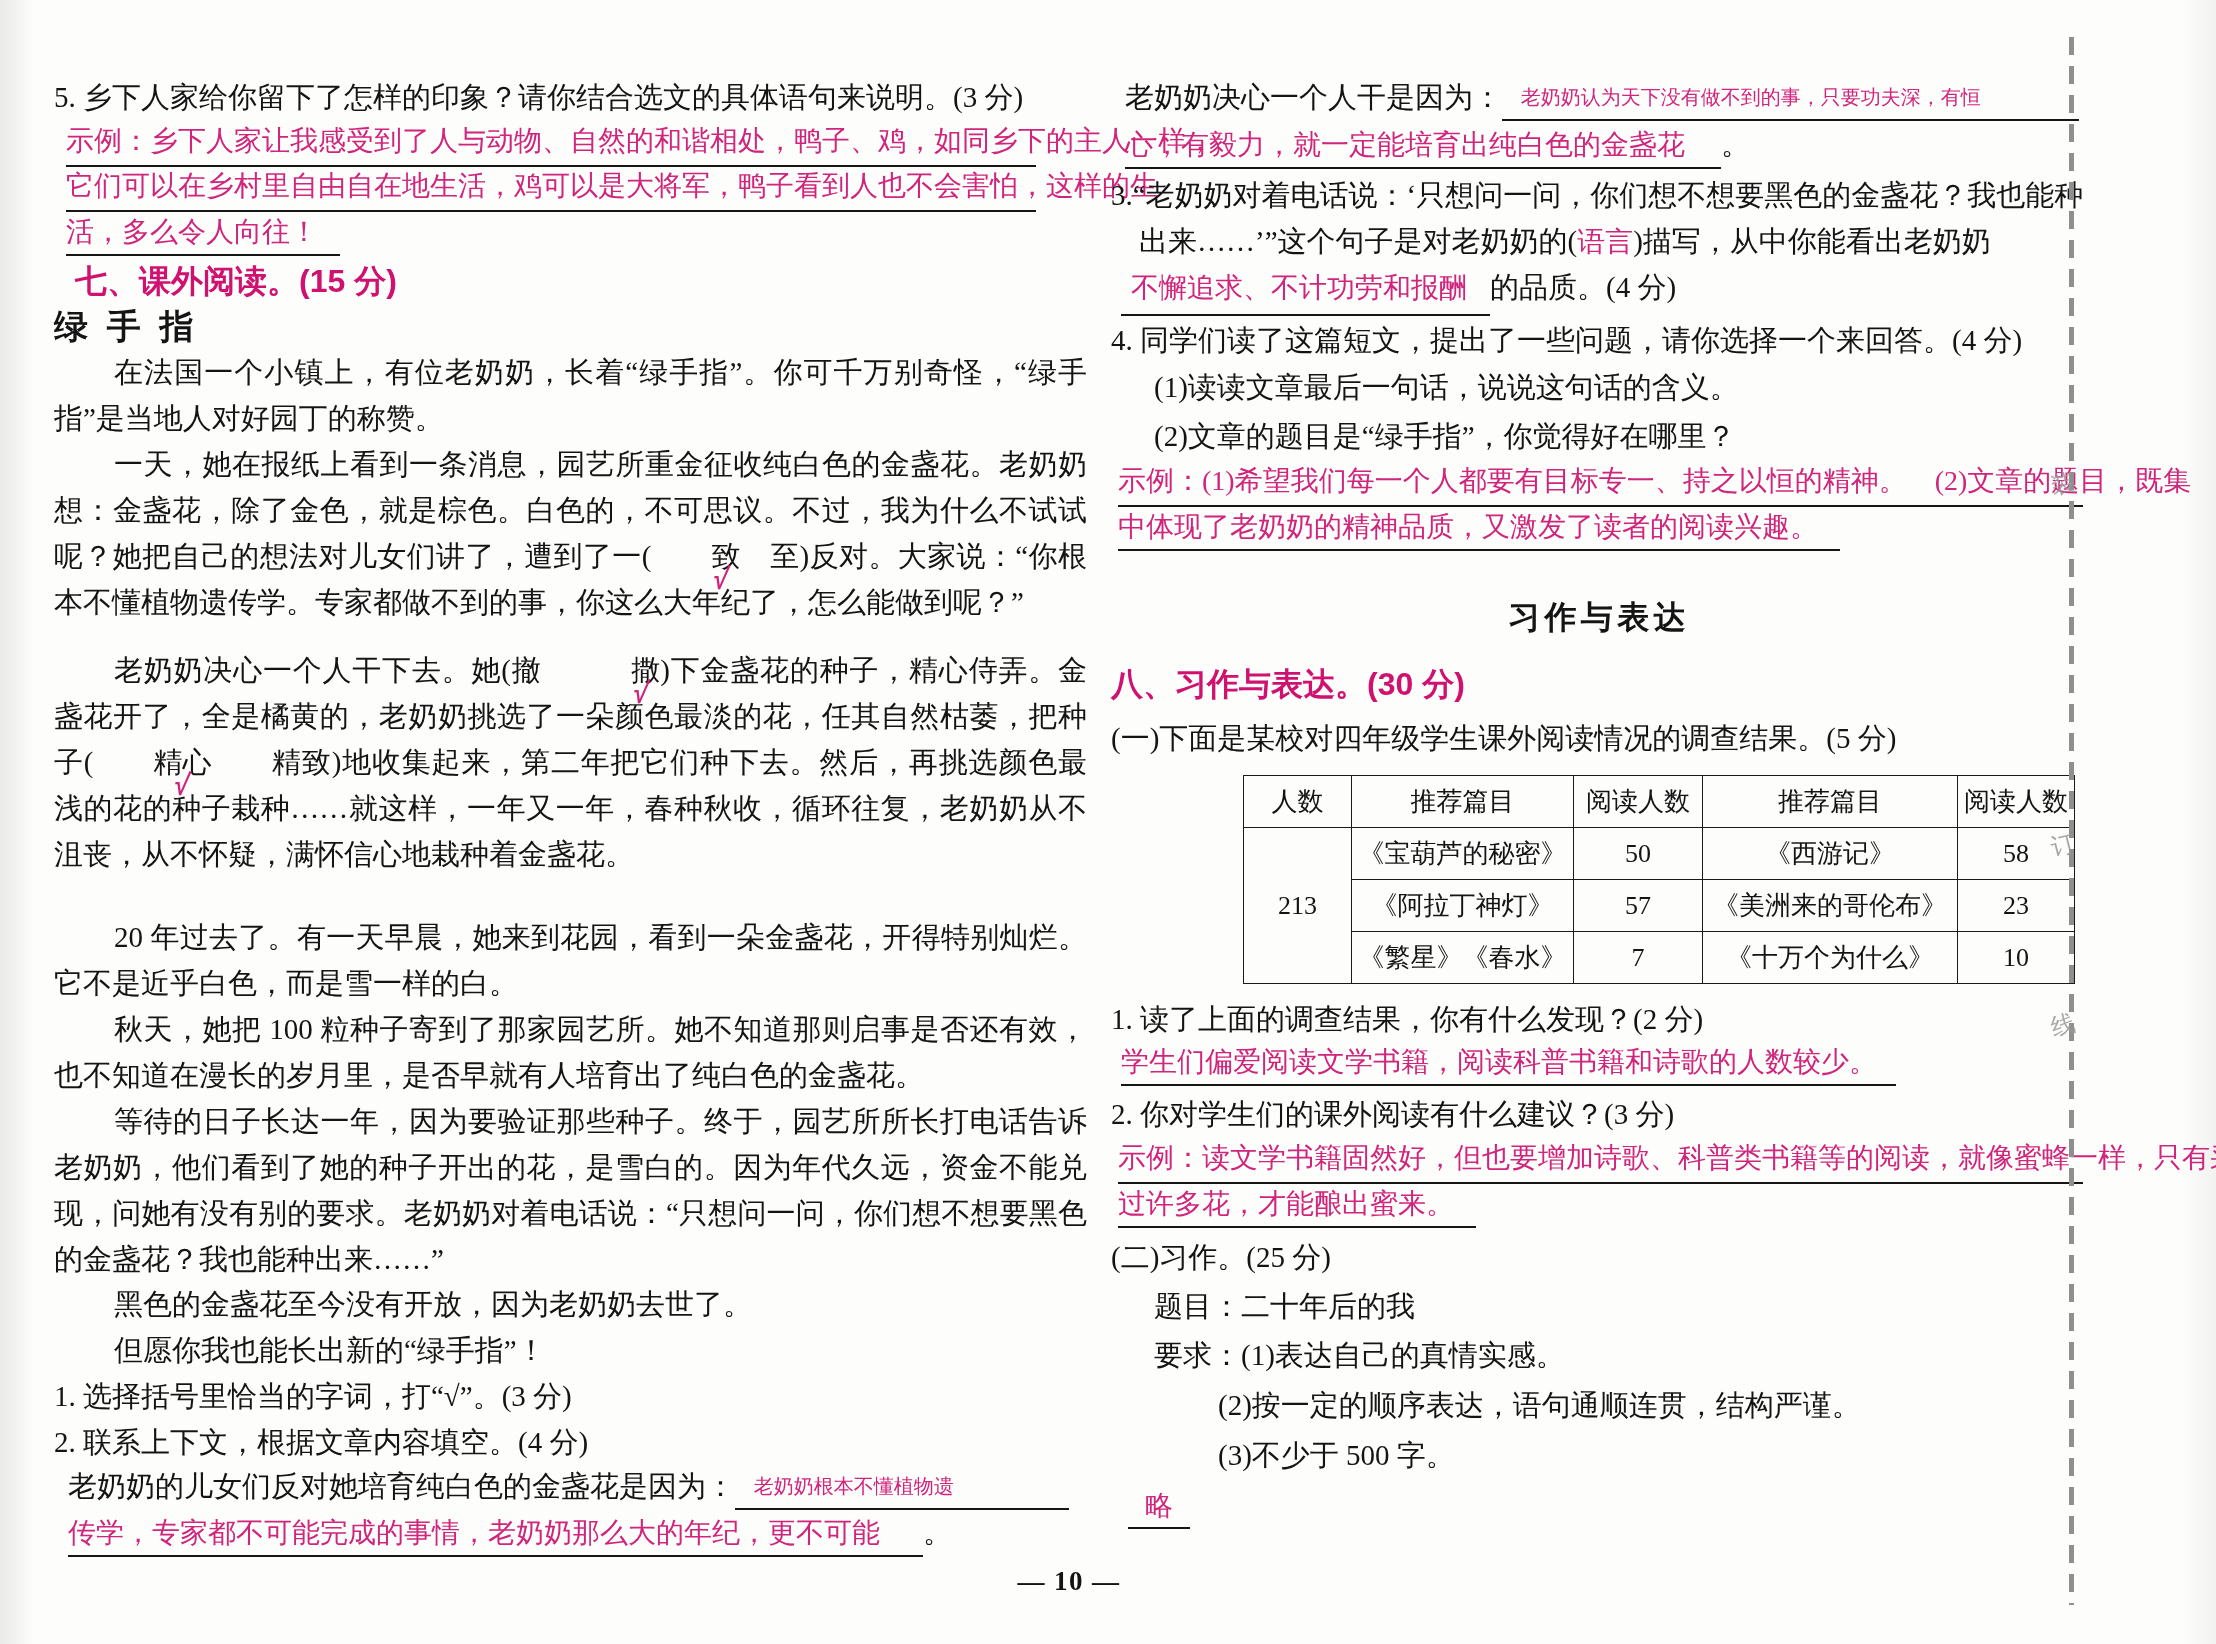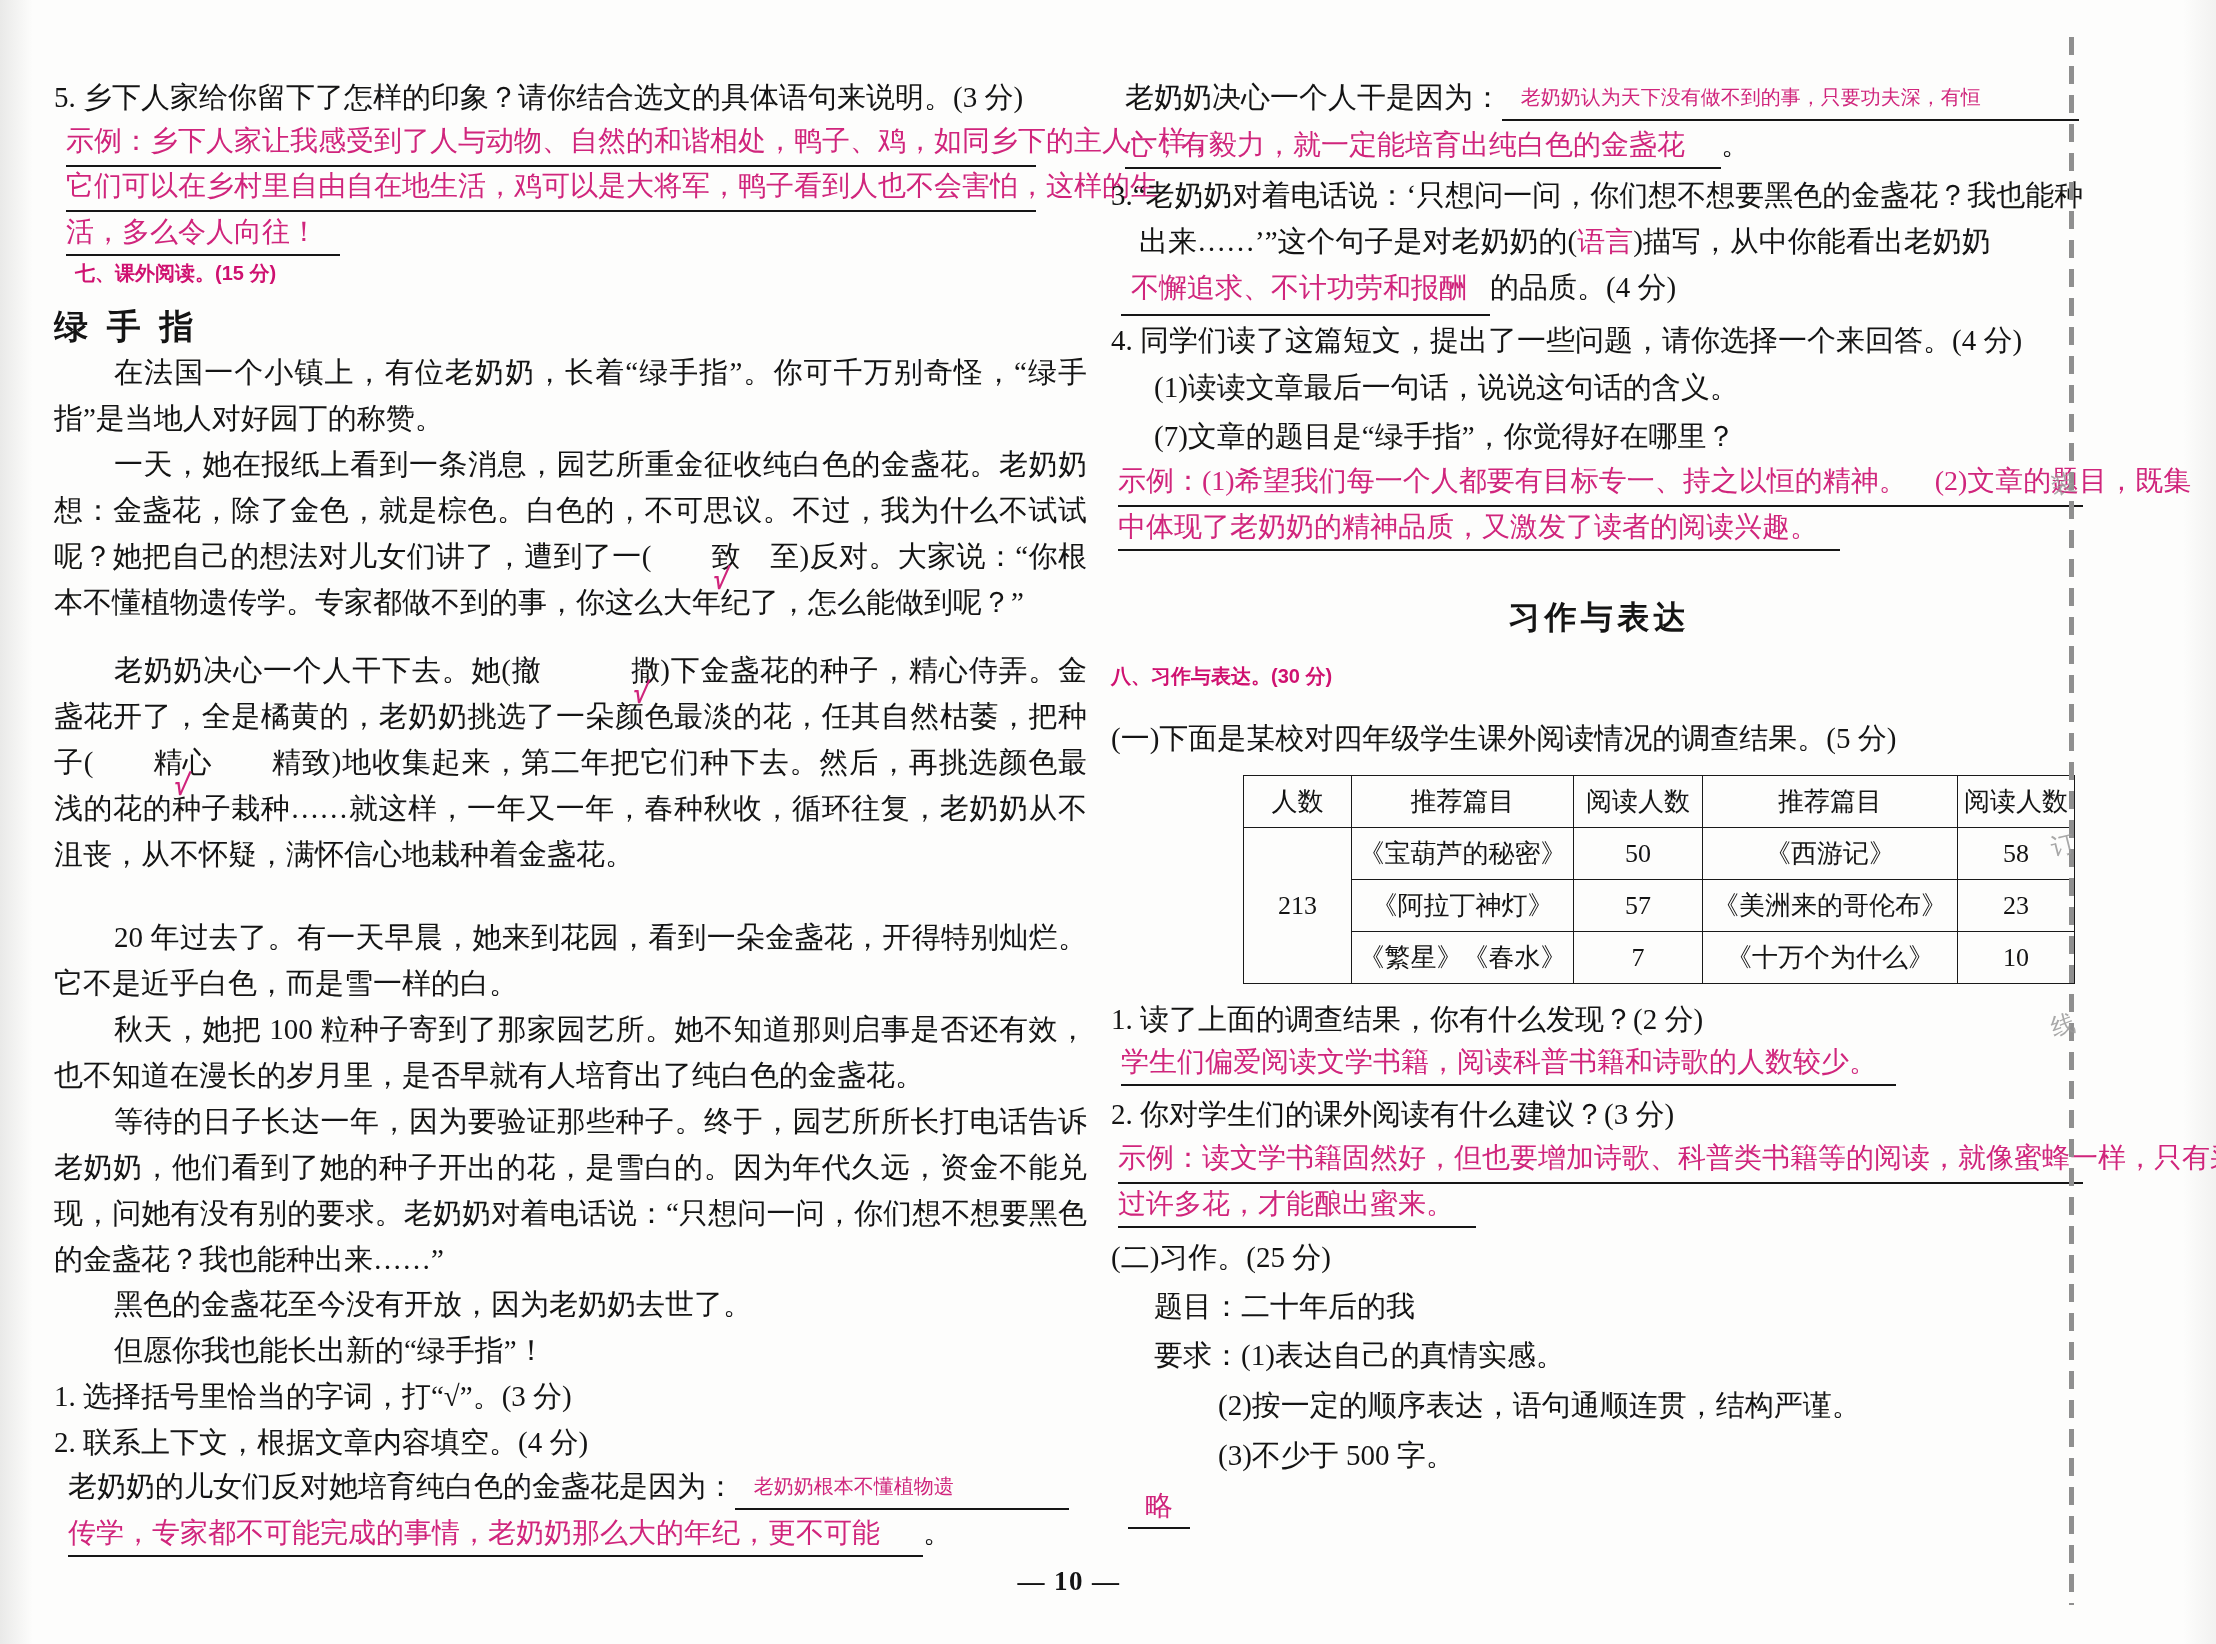--- a/index.html
+++ b/index.html
@@ -17,21 +17,21 @@
 
   .abs{position:absolute;}
   .qline{font-size:29px;line-height:46px;white-space:nowrap;}
   .para{font-size:29px;line-height:46px;text-align:justify;text-indent:60px;margin:0;}
   .pinktext{color:#d0257c;font-size:28px;}
   .uline{border-bottom:2.2px solid #161616;}
   .ansline{height:44px;line-height:40px;font-size:28px;color:#d0257c;border-bottom:2.2px solid #161616;white-space:nowrap;overflow:visible;}
   .ansline.short{display:inline-block;border-bottom:2.2px solid #161616;padding-right:21.5px;}
   .fillflex{display:flex;align-items:flex-start;height:46px;line-height:43px;font-size:29px;white-space:nowrap;}
   .fillflex .blank{flex:1;border-bottom:2.2px solid #161616;color:#d0257c;font-size:20px;padding-left:18.7px;}
-  .sechead{font-family:"Liberation Sans","DejaVu Sans",sans-serif;font-weight:bold;font-size:20px;color:#cf1170;white-space:nowrap;}
+  .sechead{font-family:"Liberation Sans","DejaVu Sans",sans-serif;font-weight:bold;font-size:32px;color:#cf1170;white-space:nowrap;}
   .essaytitle{font-family:"Liberation Sans","DejaVu Sans",sans-serif;font-weight:bold;font-size:34px;letter-spacing:18.7px;}
   .sectitle{font-family:"Liberation Sans","DejaVu Sans",sans-serif;font-weight:bold;font-size:32px;text-align:center;letter-spacing:4.3px;}
   .choice{position:relative;display:inline-block;}
   .vmark{
     position:absolute;left:2.9px;top:33px;
     font-family:"Liberation Sans","DejaVu Sans",sans-serif;
     font-weight:bold;font-size:26px;color:#d0257c;
     transform:skewX(-10deg) scaleY(1.15);line-height:1;
   }
   .vmark.off2{left:21.5px;}
@@ -104,21 +104,21 @@
   <div class="abs qline" style="left:1111px;top:172px;">3.“老奶奶对着电话说：‘只想问一问，你们想不想要黑色的金盏花？我也能种</div>
   <div class="abs qline" style="left:1139px;top:218px;">
     <span>出来……’”这个句子是对老奶奶的(</span><span class="pinktext">语言</span><span>)描写，从中你能看出老奶奶</span>
   </div>
   <div class="abs qline" style="left:1121px;top:264px;">
     <span class="pinktext uline" style="display:inline-block;padding:0 23px 2.9px 10px;">不懈追求、不计功劳和报酬</span><span>的品质。(4 分)</span>
   </div>
 
   <div class="abs qline" style="left:1111px;top:317px;">4. 同学们读了这篇短文，提出了一些问题，请你选择一个来回答。(4 分)</div>
   <div class="abs qline" style="left:1154px;top:364px;">(1)读读文章最后一句话，说说这句话的含义。</div>
-  <div class="abs qline" style="left:1154px;top:413px;">(7)文章的题目是“绿手指”，你觉得好在哪里？</div>
+  <div class="abs qline" style="left:1154px;top:413px;">(2)文章的题目是“绿手指”，你觉得好在哪里？</div>
 
   <div class="abs ansline" style="left:1118px;top:461px;width:965px;">示例：(1)希望我们每一个人都要有目标专一、持之以恒的精神。　(2)文章的题目，既集</div>
   <div class="abs" style="left:1118px;top:507px;">
     <span class="ansline short" style="height:42px;line-height:40px;">中体现了老奶奶的精神品质，又激发了读者的阅读兴趣。</span>
   </div>
 
   <div class="abs sectitle" style="left:1111px;top:596px;width:976px;">习作与表达</div>
   <div class="abs sechead" style="left:1111px;top:663px;">八、习作与表达。(30 分)</div>
   <div class="abs qline" style="left:1111px;top:715px;">(一)下面是某校对四年级学生课外阅读情况的调查结果。(5 分)</div>
 

